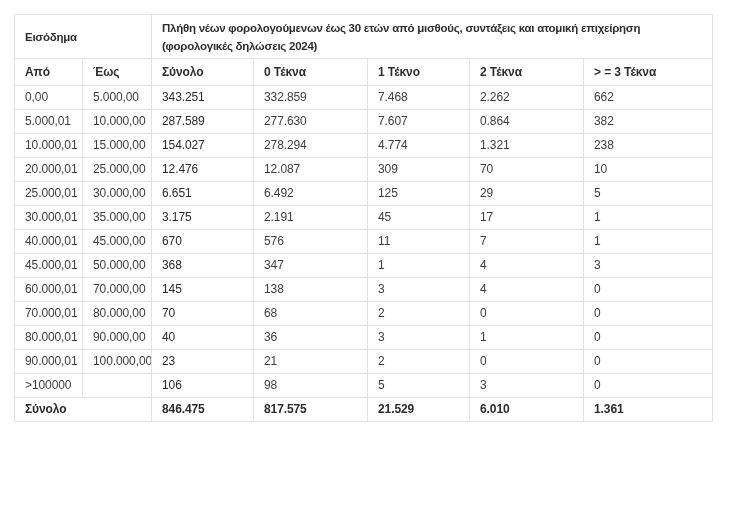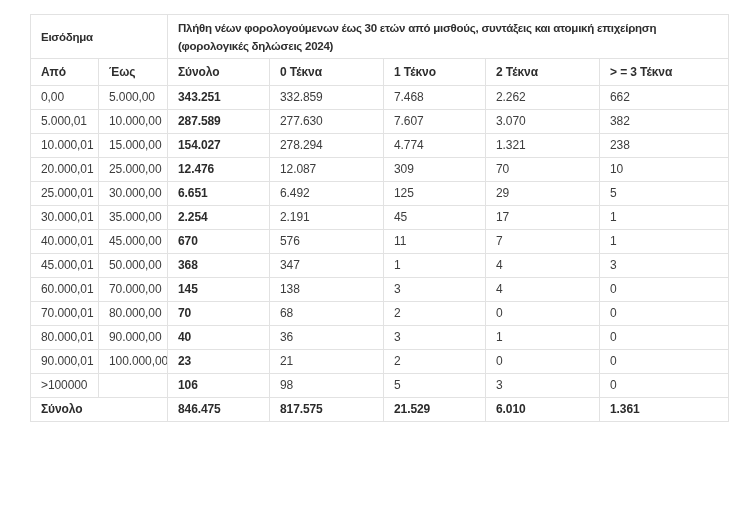--- a/index.html
+++ b/index.html
@@ -6,21 +6,21 @@
     margin: 0;
     padding: 0;
     background: #ffffff;
     width: 734px;
     height: 509px;
     font-family: "Liberation Sans", sans-serif;
     overflow: hidden;
   }
   .data-table {
     position: absolute;
-    left: 30px;
+    left: 14px;
     top: 14px;
     width: 698px;
     border-collapse: collapse;
     table-layout: fixed;
   }
   .data-table th,
   .data-table td {
     border: 1px solid #e2e2e2;
     box-sizing: border-box;
     font-size: 12px;
@@ -43,21 +43,21 @@
     height: 44px;
     white-space: normal;
     font-size: 11.5px;
     line-height: 18px;
     letter-spacing: -0.25px;
   }
   .cols-row th {
     height: 27px;
   }
   .data-table td.col-total {
-    font-weight: 700;
+    font-weight: 400;
     color: #2b2b2b;
   }
   .data-table tr.total-row td {
     font-weight: 700;
     color: #2b2b2b;
   }
 </style>
 </head>
 <body>
 
@@ -95,21 +95,21 @@
         <td>7.468</td>
         <td>2.262</td>
         <td>662</td>
       </tr>
       <tr>
         <td>5.000,01</td>
         <td>10.000,00</td>
         <td class="col-total">287.589</td>
         <td>277.630</td>
         <td>7.607</td>
-        <td>3.070</td>
+        <td>0.864</td>
         <td>382</td>
       </tr>
       <tr>
         <td>10.000,01</td>
         <td>15.000,00</td>
         <td class="col-total">154.027</td>
         <td>278.294</td>
         <td>4.774</td>
         <td>1.321</td>
         <td>238</td>
@@ -128,21 +128,21 @@
         <td>30.000,00</td>
         <td class="col-total">6.651</td>
         <td>6.492</td>
         <td>125</td>
         <td>29</td>
         <td>5</td>
       </tr>
       <tr>
         <td>30.000,01</td>
         <td>35.000,00</td>
-        <td class="col-total">2.254</td>
+        <td class="col-total">3.175</td>
         <td>2.191</td>
         <td>45</td>
         <td>17</td>
         <td>1</td>
       </tr>
       <tr>
         <td>40.000,01</td>
         <td>45.000,00</td>
         <td class="col-total">670</td>
         <td>576</td>

